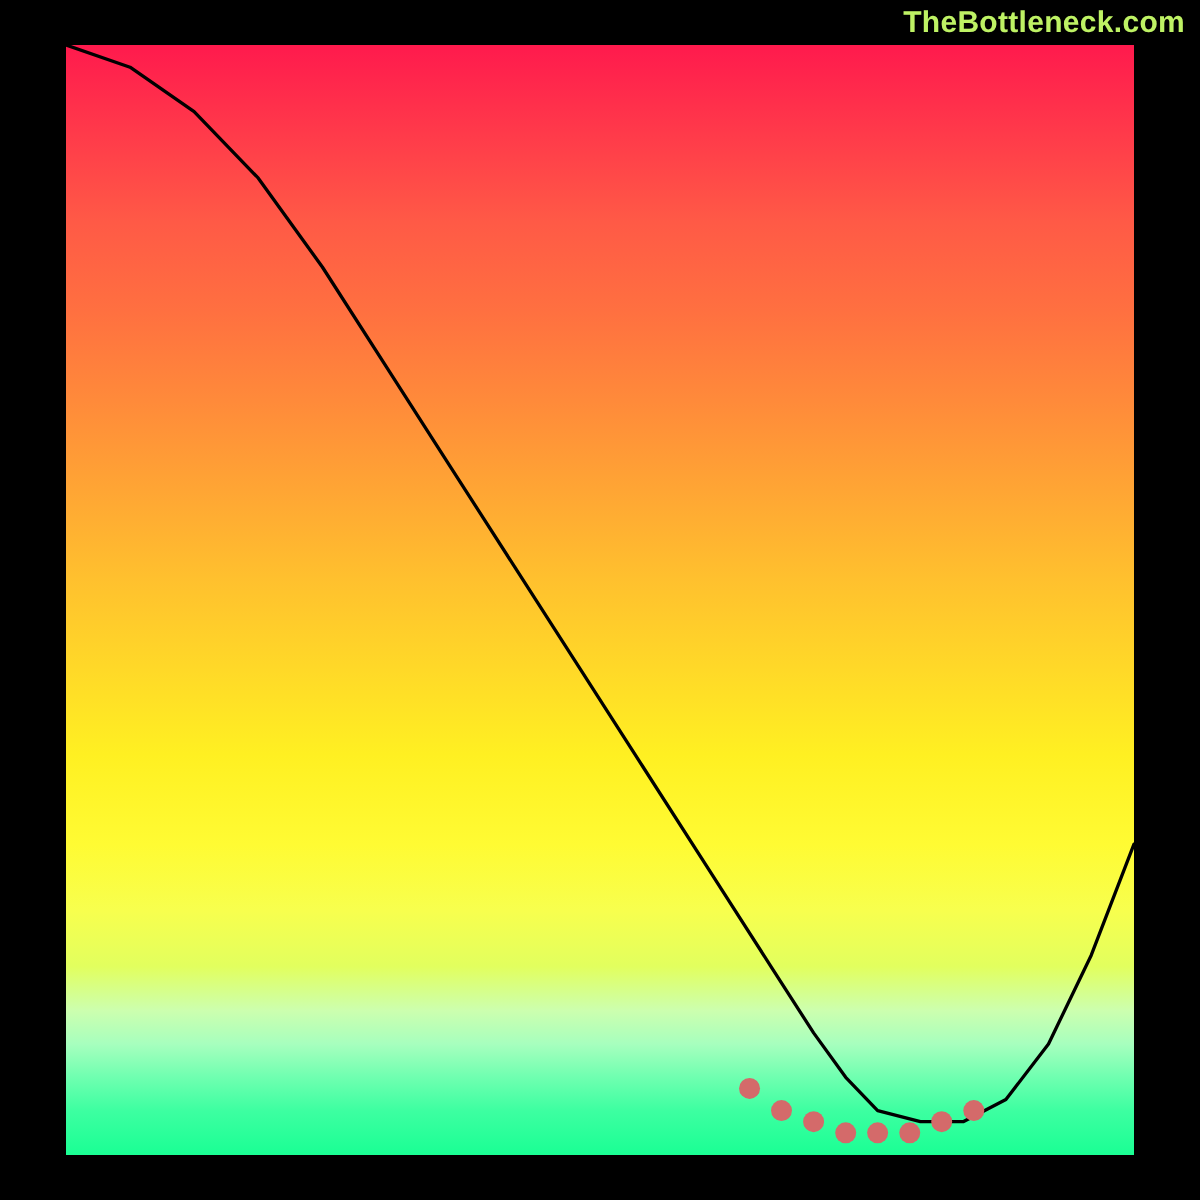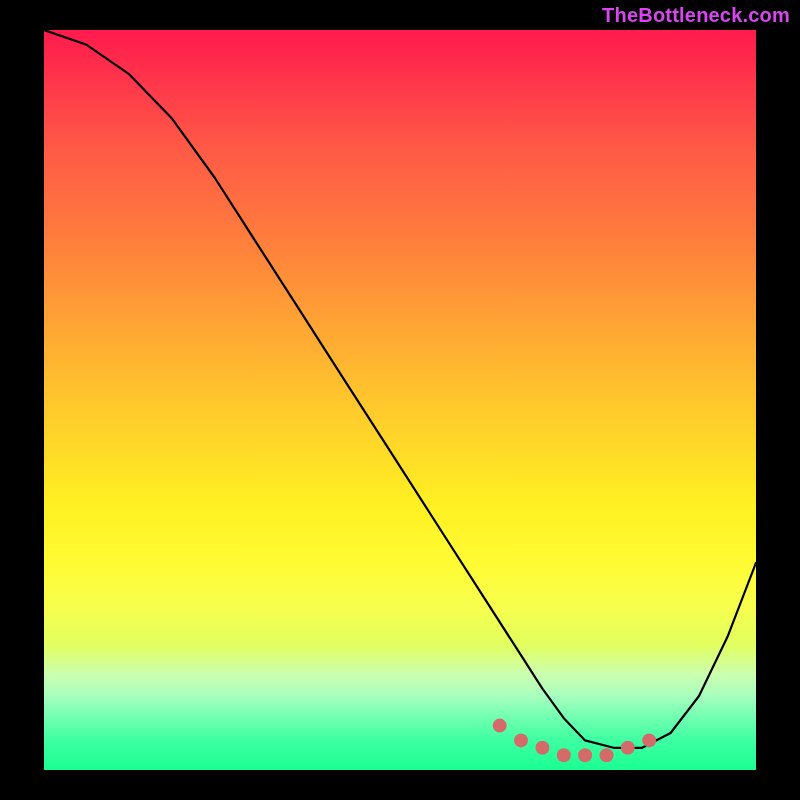--- a/index.html
+++ b/index.html
@@ -55,21 +55,21 @@
     width: 100%;
     height: 100%;
   }
   .watermark {
     position: absolute;
     top: 4px;
     right: 10px;
     font-family: Arial, Helvetica, sans-serif;
     font-size: 20px;
     font-weight: 600;
-    color: #d946ef;
+    color: #bef264;
     letter-spacing: 0.2px;
     user-select: none;
   }
 </style>
 </head>
 <body>
 
 <div class="frame">
   <div class="watermark">TheBottleneck.com</div>
   <div class="plot">

